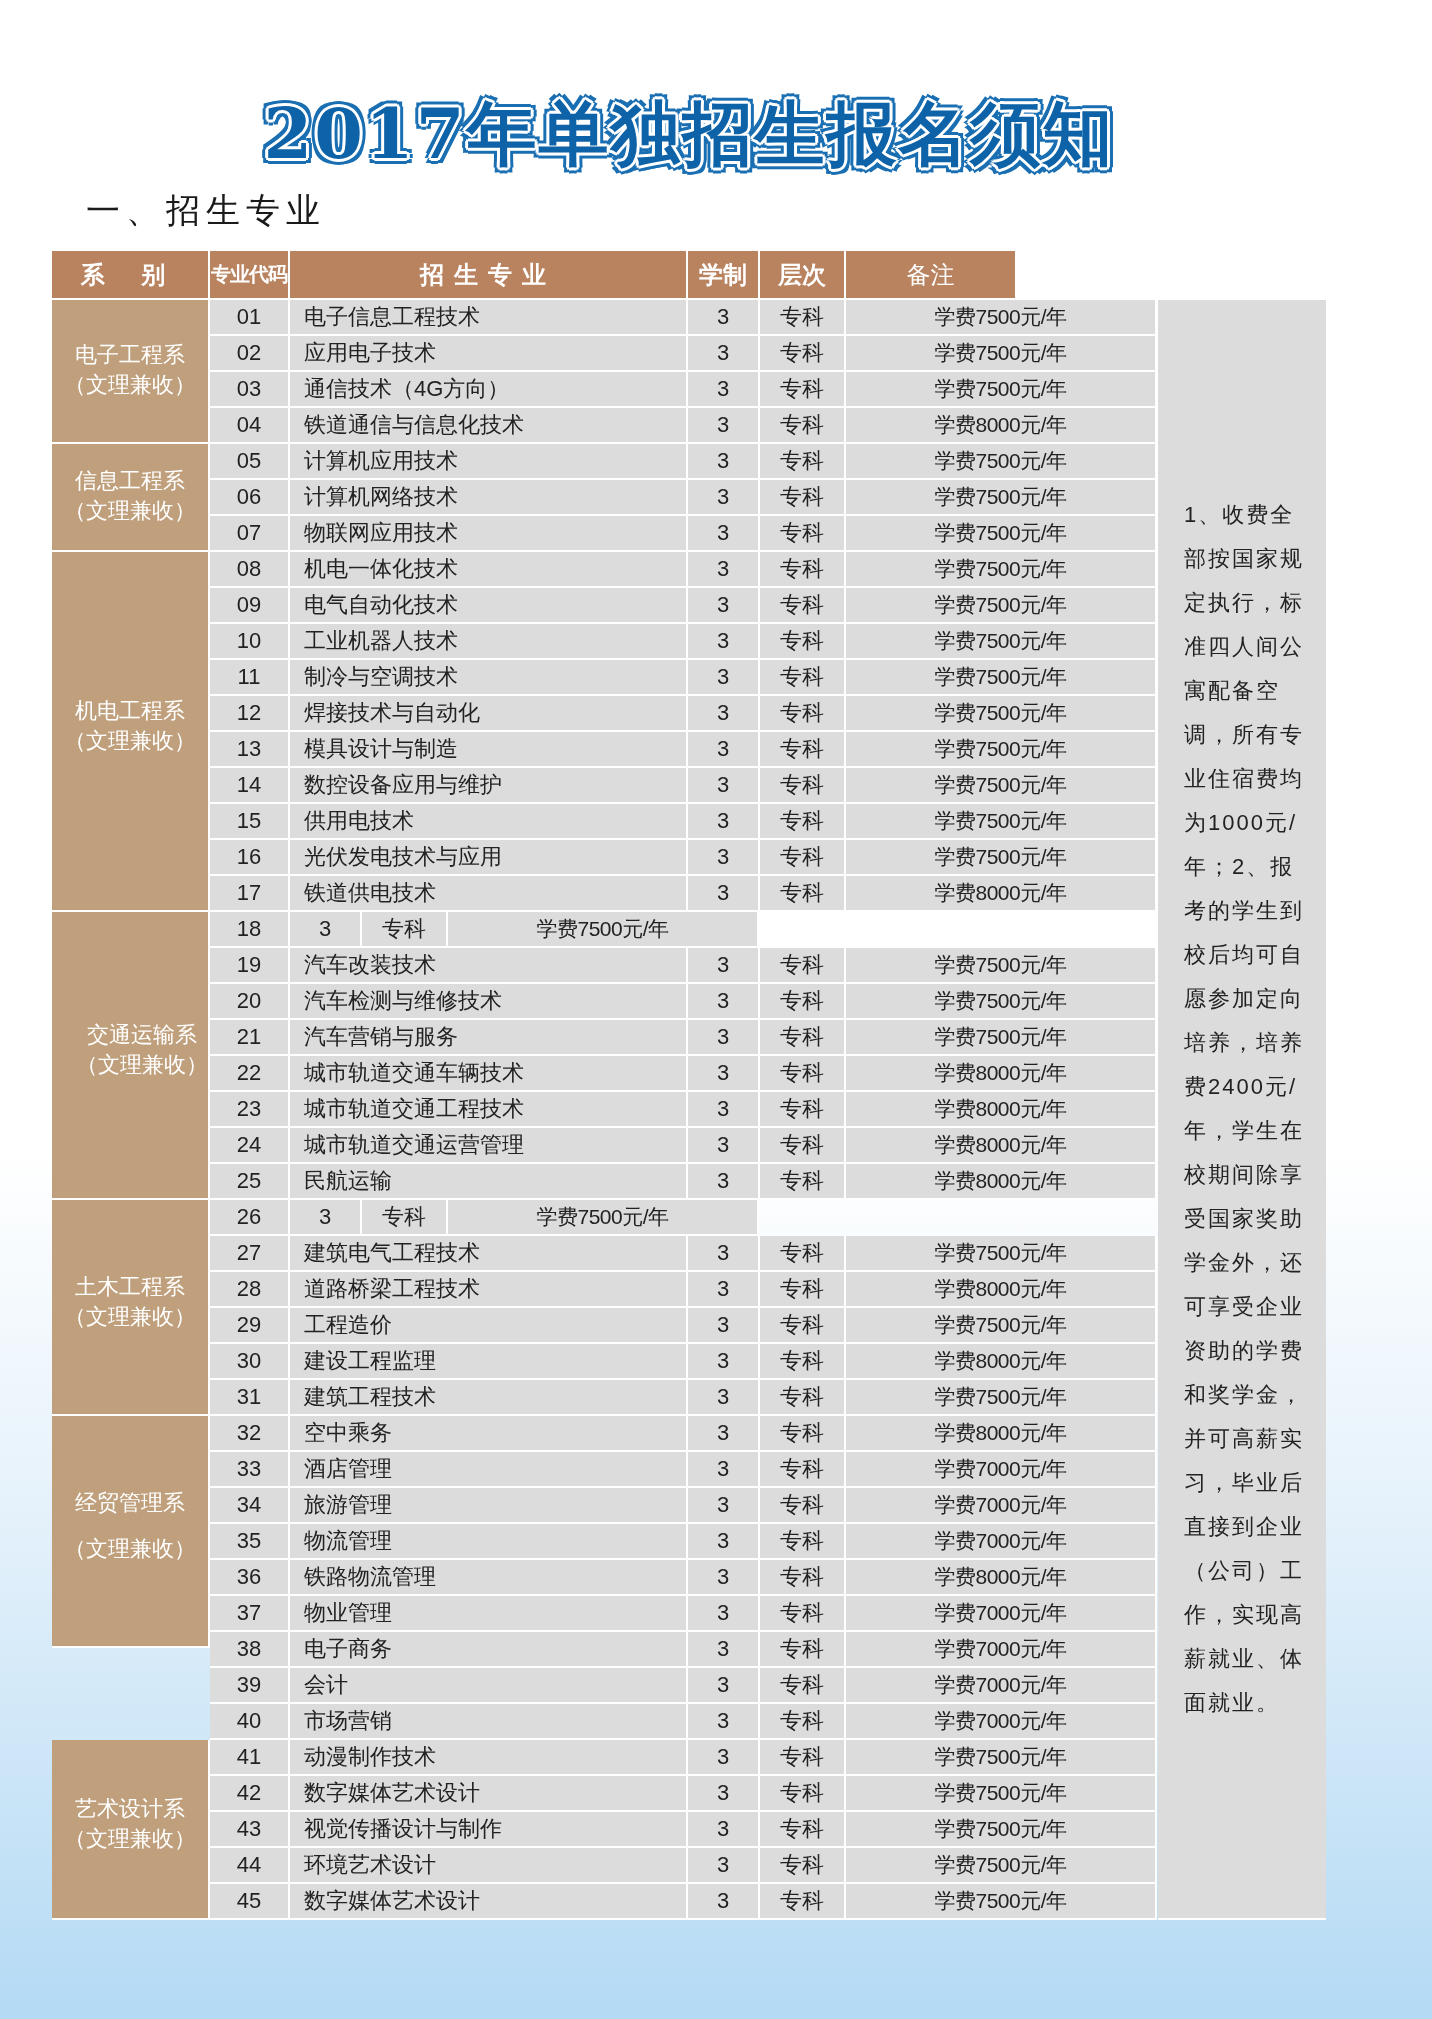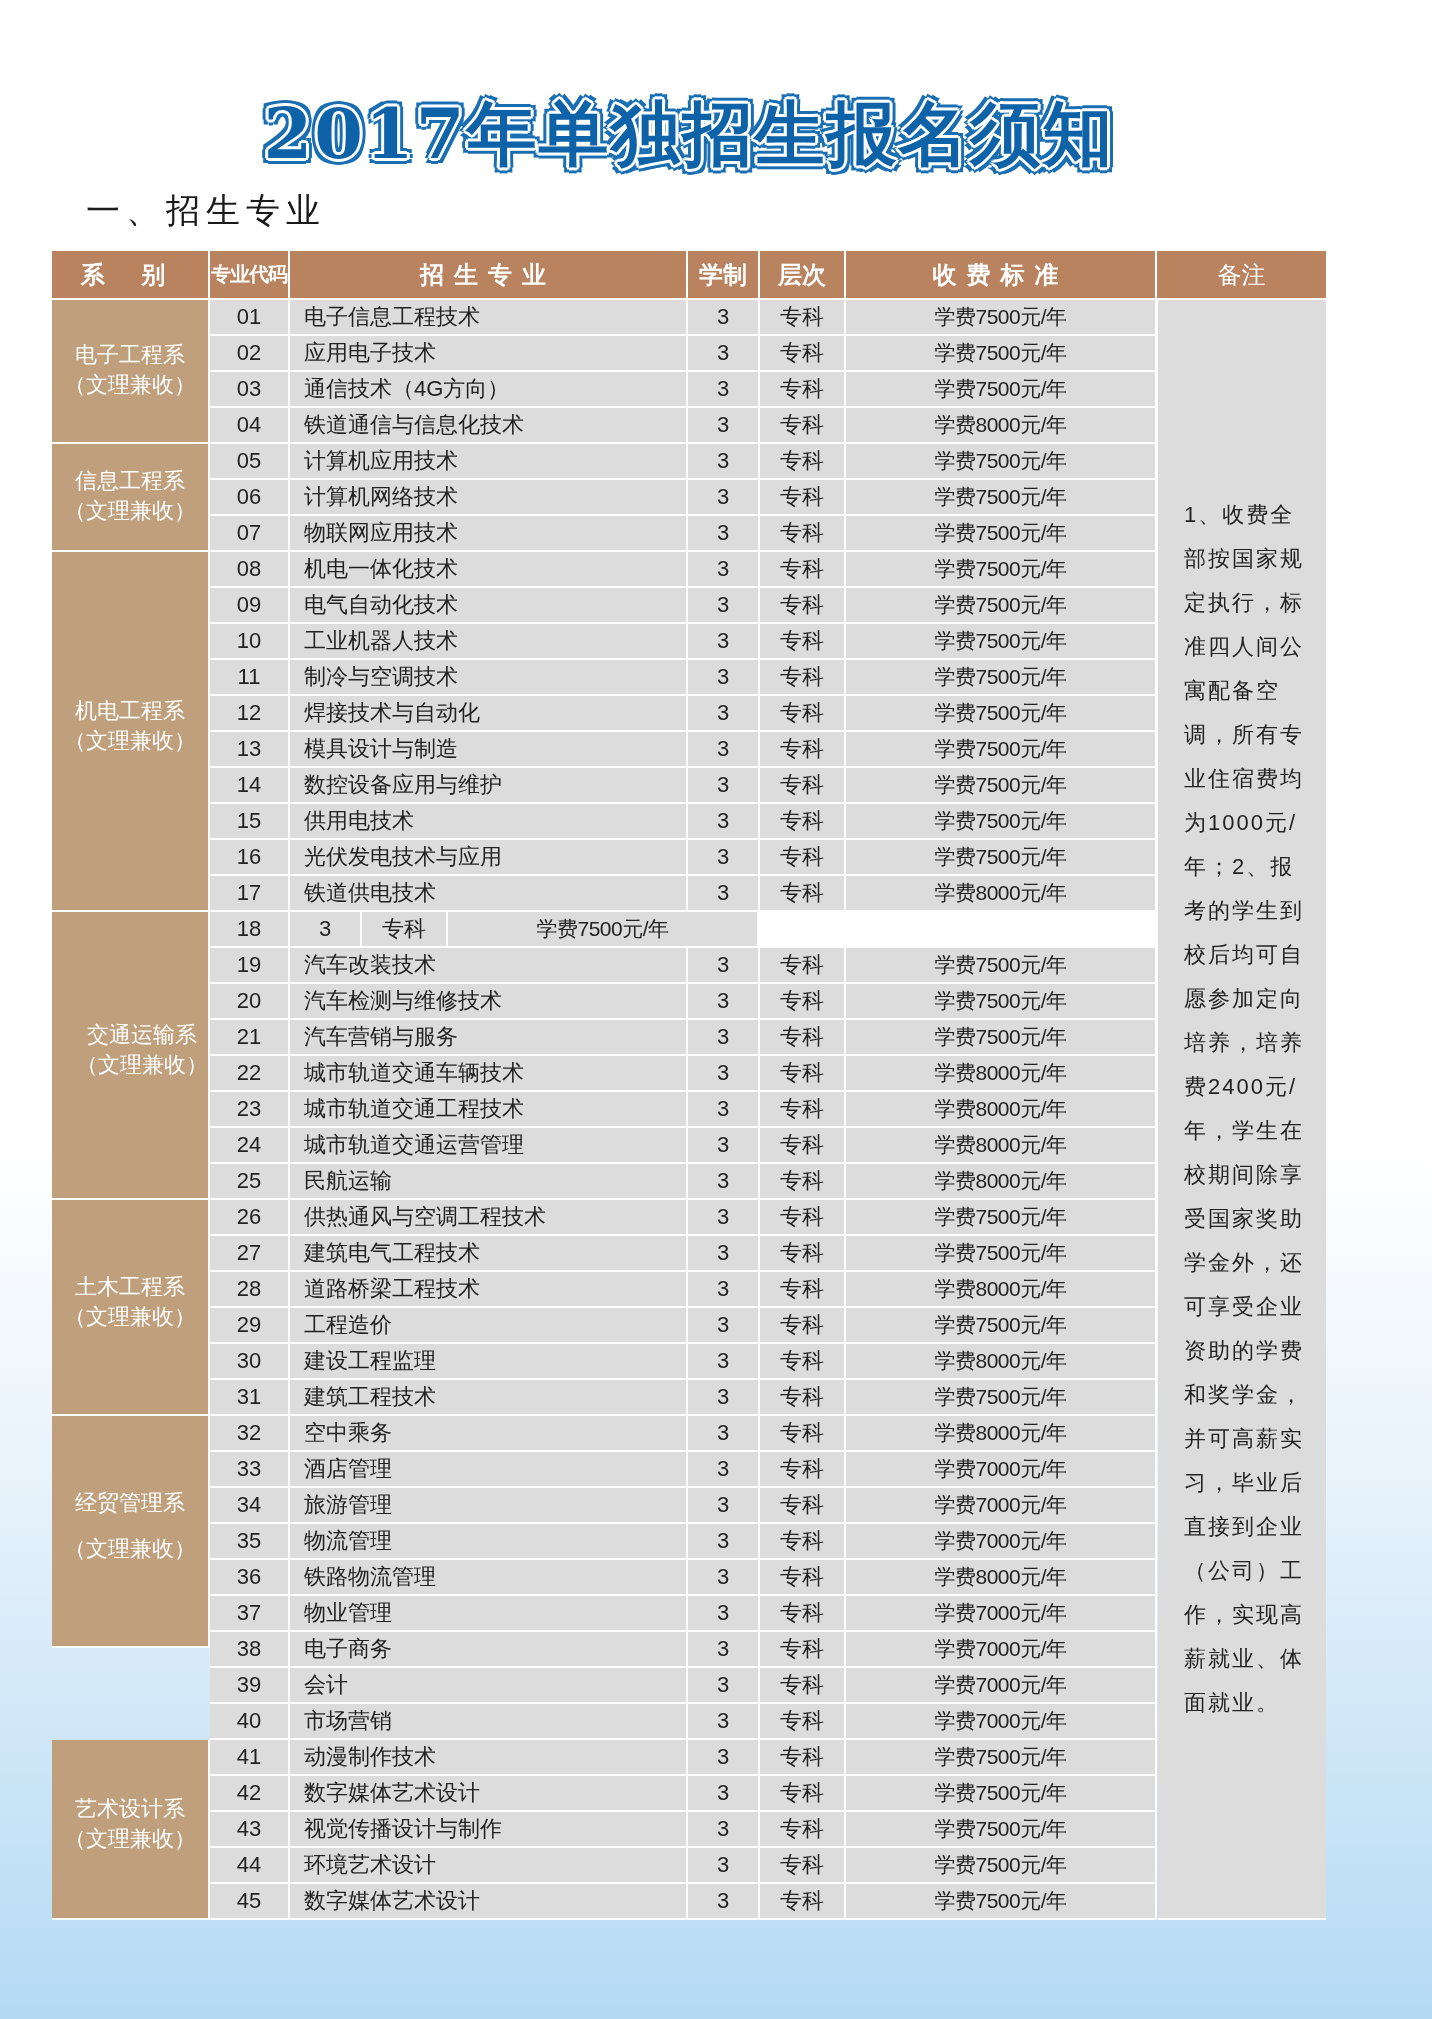--- a/index.html
+++ b/index.html
@@ -85,21 +85,20 @@
 <div class="title">2017年单独招生报名须知</div>
 <div class="section-heading">一、招生专业</div>
 
 <div class="table">
   <div class="hdr">
     <div class="c-dept">系 别</div>
     <div class="c-code">专业代码</div>
     <div class="c-major">招生专业</div>
     <div class="c-len">学制</div>
     <div class="c-level">层次</div>
-    <div class="c-fee">收费标准</div>
     <div class="c-note">备注</div>
   </div>
   <div class="body" id="tbody" style="height: 1620px;">
     <div class="depts" id="depts">
         <div class="dept" style="top: 0px; height: 144px; padding-bottom: 2px;">
           <span>电子工程系</span>
           <span>（文理兼收）</span>
         </div>
         <div class="dept" style="top: 144px; height: 108px; padding-bottom: 2px;">
           <span>信息工程系</span>
@@ -296,21 +295,20 @@
         </div>
         <div class="row">
           <div class="c-code">25</div>
           <div class="c-major">民航运输</div>
           <div class="c-len">3</div>
           <div class="c-level">专科</div>
           <div class="c-fee">学费8000元/年</div>
         </div>
         <div class="row">
           <div class="c-code">26</div>
-          <div class="c-major">供热通风与空调工程技术</div>
           <div class="c-len">3</div>
           <div class="c-level">专科</div>
           <div class="c-fee">学费7500元/年</div>
         </div>
         <div class="row">
           <div class="c-code">27</div>
           <div class="c-major">建筑电气工程技术</div>
           <div class="c-len">3</div>
           <div class="c-level">专科</div>
           <div class="c-fee">学费7500元/年</div>

